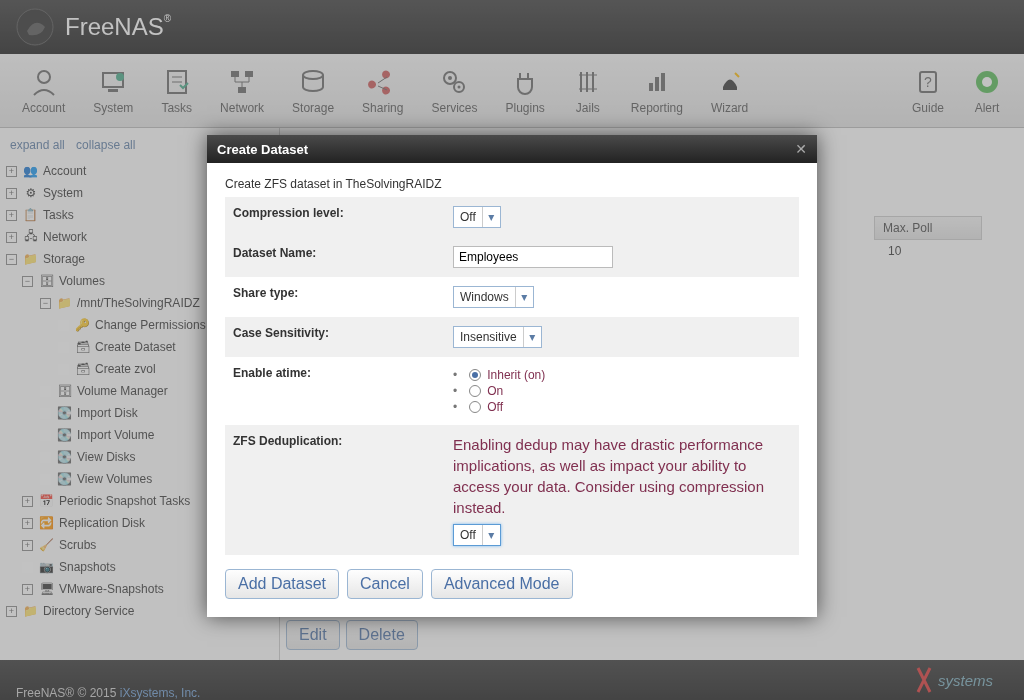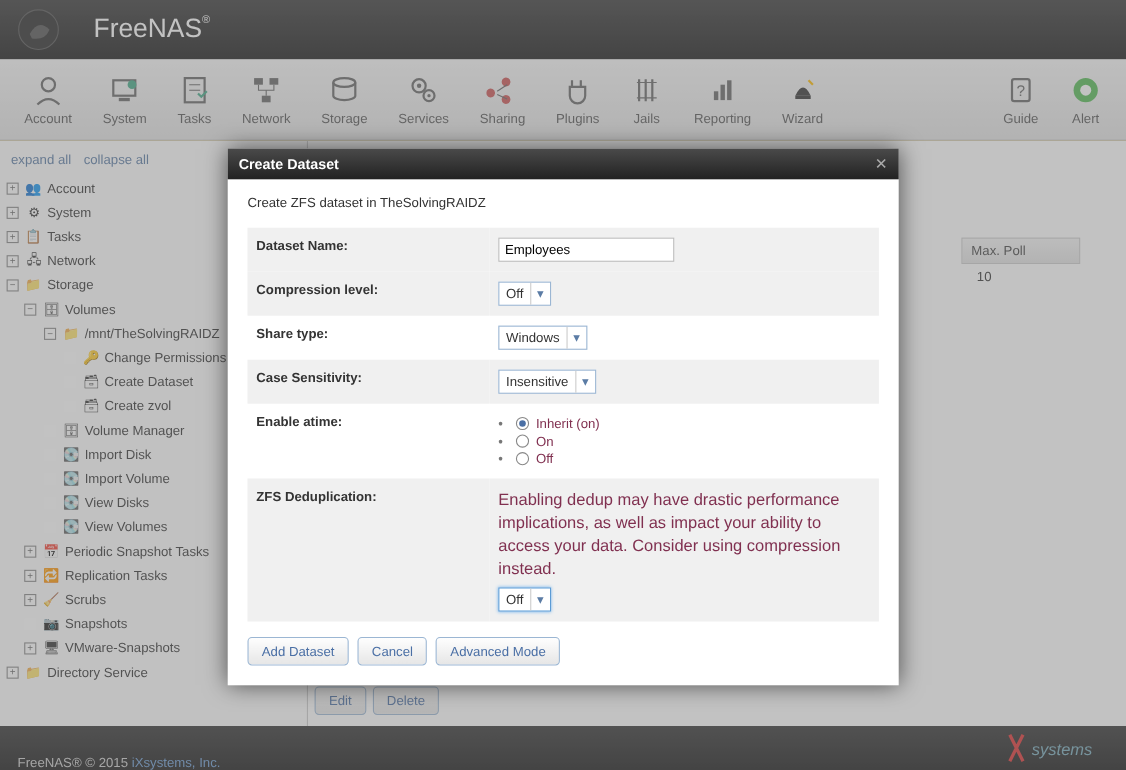--- a/index.html
+++ b/index.html
@@ -13,21 +13,21 @@
   overflow: hidden;
   position: relative;
 }
 .header {
   height: 54px;
   background: linear-gradient(to bottom, #3a3a3a, #1a1a1a);
   display: flex;
   align-items: center;
   padding: 0 15px;
 }
-.logo-wrap { display: flex; align-items: center; gap: 20px; }
+.logo-wrap { display: flex; align-items: center; }
 .logo-icon {
   width: 40px; height: 40px; margin-right: 10px;
 }
 .logo-text {
   color: #fff; font-size: 24px; font-weight: 300;
 }
 .logo-text sup { font-size: 10px; vertical-align: top; }
 .toolbar {
   height: 74px;
   background: linear-gradient(to bottom, #f8f8f8, #e3e3e3);
@@ -94,21 +94,21 @@
 .bottom-buttons {
   position: absolute; left: 6px; bottom: 10px;
   display: flex; gap: 6px;
 }
 .btn {
   background: linear-gradient(#fefefe,#e6e6e6);
   border: 1px solid #9bb6d3;
   border-radius: 4px;
   padding: 5px 12px;
   color: #4a6fa5;
-  font-size: 12px;
+  font-size: 16px;
   cursor: pointer;
 }
 .footer {
   position: absolute; bottom: 0; left:0; right:0;
   height: 40px;
   background: linear-gradient(#333,#1a1a1a);
   color: #ccc; display:flex; align-items:flex-end; padding: 0 16px;
   font-size: 12px;
 }
 .footer a { color: #6b9bd1; text-decoration:none; }
@@ -128,21 +128,21 @@
 }
 .modal-titlebar {
   height: 28px;
   background: linear-gradient(#4a4a4a,#222);
   display: flex; align-items: center; justify-content: space-between;
   padding: 0 10px;
 }
 .modal-title { color: #fff; font-weight: bold; font-size: 13px; }
 .modal-close { color: #aaa; cursor: pointer; font-size: 14px;}
 .modal-body { padding: 14px 18px 18px 18px; }
-.modal-desc { color: #333; margin-bottom: 16px; font-size:12px;}
+.modal-desc { color: #333; margin-bottom: 6px; font-size:12px;}
 .form-table { width: 100%; border-collapse: collapse; }
 .form-table td { padding: 9px 8px; vertical-align: top; font-size:12px;}
 .form-table tr.alt td { background: #f0f0f0; }
 .form-table td.label { width: 220px; color: #333; font-weight: bold;}
 .text-input {
   border: 1px solid #bbb; padding: 3px 5px; font-size:12px; width: 160px;
   background:#fff;
 }
 .select {
   display:inline-flex; align-items:center;
@@ -229,37 +229,37 @@
         <svg viewBox="0 0 30 30">
           <ellipse cx="15" cy="8" rx="10" ry="4" fill="none" stroke="#666" stroke-width="2"></ellipse>
           <path d="M5 8 v12 a10 4 0 0 0 20 0 v-12" fill="none" stroke="#666" stroke-width="2"></path>
         </svg>
       </div>
       <span>Storage</span>
     </div>
   <div class="tb-item">
       <div class="tb-icon">
         <svg viewBox="0 0 30 30">
+          <path d="M8 18 a4 4 0 1 1 0-1 M22 8 a4 4 0 1 1 0-1 M22 24 a4 4 0 1 1 0-1" fill="#c55"></path>
+          <line x1="10" y1="16" x2="19" y2="10" stroke="#666"></line>
+          <line x1="10" y1="19" x2="19" y2="23" stroke="#666"></line>
+        </svg>
+      </div>
+      <span>Sharing</span>
+    </div>
+  <div class="tb-item">
+      <div class="tb-icon">
+        <svg viewBox="0 0 30 30">
           <circle cx="11" cy="11" r="6" fill="none" stroke="#666" stroke-width="2"></circle>
           <circle cx="20" cy="20" r="5" fill="none" stroke="#666" stroke-width="2"></circle>
           <circle cx="11" cy="11" r="2" fill="#666"></circle>
           <circle cx="20" cy="20" r="1.5" fill="#666"></circle>
         </svg>
       </div>
       <span>Services</span>
-    </div>
-  <div class="tb-item">
-      <div class="tb-icon">
-        <svg viewBox="0 0 30 30">
-          <path d="M8 18 a4 4 0 1 1 0-1 M22 8 a4 4 0 1 1 0-1 M22 24 a4 4 0 1 1 0-1" fill="#c55"></path>
-          <line x1="10" y1="16" x2="19" y2="10" stroke="#666"></line>
-          <line x1="10" y1="19" x2="19" y2="23" stroke="#666"></line>
-        </svg>
-      </div>
-      <span>Sharing</span>
     </div>
   <div class="tb-item">
       <div class="tb-icon">
         <svg viewBox="0 0 30 30">
           <path d="M10 6 v6 M18 6 v6 M8 12 h14 v8 a6 6 0 0 1-14 0 z" fill="none" stroke="#666" stroke-width="2"></path>
         </svg>
       </div>
       <span>Plugins</span>
     </div>
   <div class="tb-item">
@@ -398,21 +398,21 @@
           <span>View Volumes</span>
         </div>
       <div class="tree-row ind1">
           <span class="tree-exp">+</span>
           <span class="tree-ico">📅</span>
           <span>Periodic Snapshot Tasks</span>
         </div>
       <div class="tree-row ind1">
           <span class="tree-exp">+</span>
           <span class="tree-ico">🔁</span>
-          <span>Replication Tasks</span>
+          <span>Replication Disk</span>
         </div>
       <div class="tree-row ind1">
           <span class="tree-exp">+</span>
           <span class="tree-ico">🧹</span>
           <span>Scrubs</span>
         </div>
       <div class="tree-row ind1">
           <span class="tree-exp blank"></span>
           <span class="tree-ico">📷</span>
           <span>Snapshots</span>
@@ -458,29 +458,29 @@
   <div class="modal">
     <div class="modal-titlebar">
       <span class="modal-title">Create Dataset</span>
       <span class="modal-close">✕</span>
     </div>
     <div class="modal-body">
       <div class="modal-desc">Create ZFS dataset in TheSolvingRAIDZ</div>
       <table class="form-table">
         <tbody>
             <tr class="alt">
-          <td class="label">Dataset Name:</td>
-          <td><input class="text-input" value="Employees" style=""></td>
-        </tr>
-        <tr class="alt">
           <td class="label">Compression level:</td>
           <td><div class="select">
                   <span>Off</span>
                   <span class="arrow">▾</span>
                 </div></td>
+        </tr>
+        <tr class="alt">
+          <td class="label">Dataset Name:</td>
+          <td><input class="text-input" value="Employees" style=""></td>
         </tr>
         <tr>
           <td class="label">Share type:</td>
           <td><div class="select">
                   <span>Windows</span>
                   <span class="arrow">▾</span>
                 </div></td>
         </tr>
         <tr class="alt">
           <td class="label">Case Sensitivity:</td>

